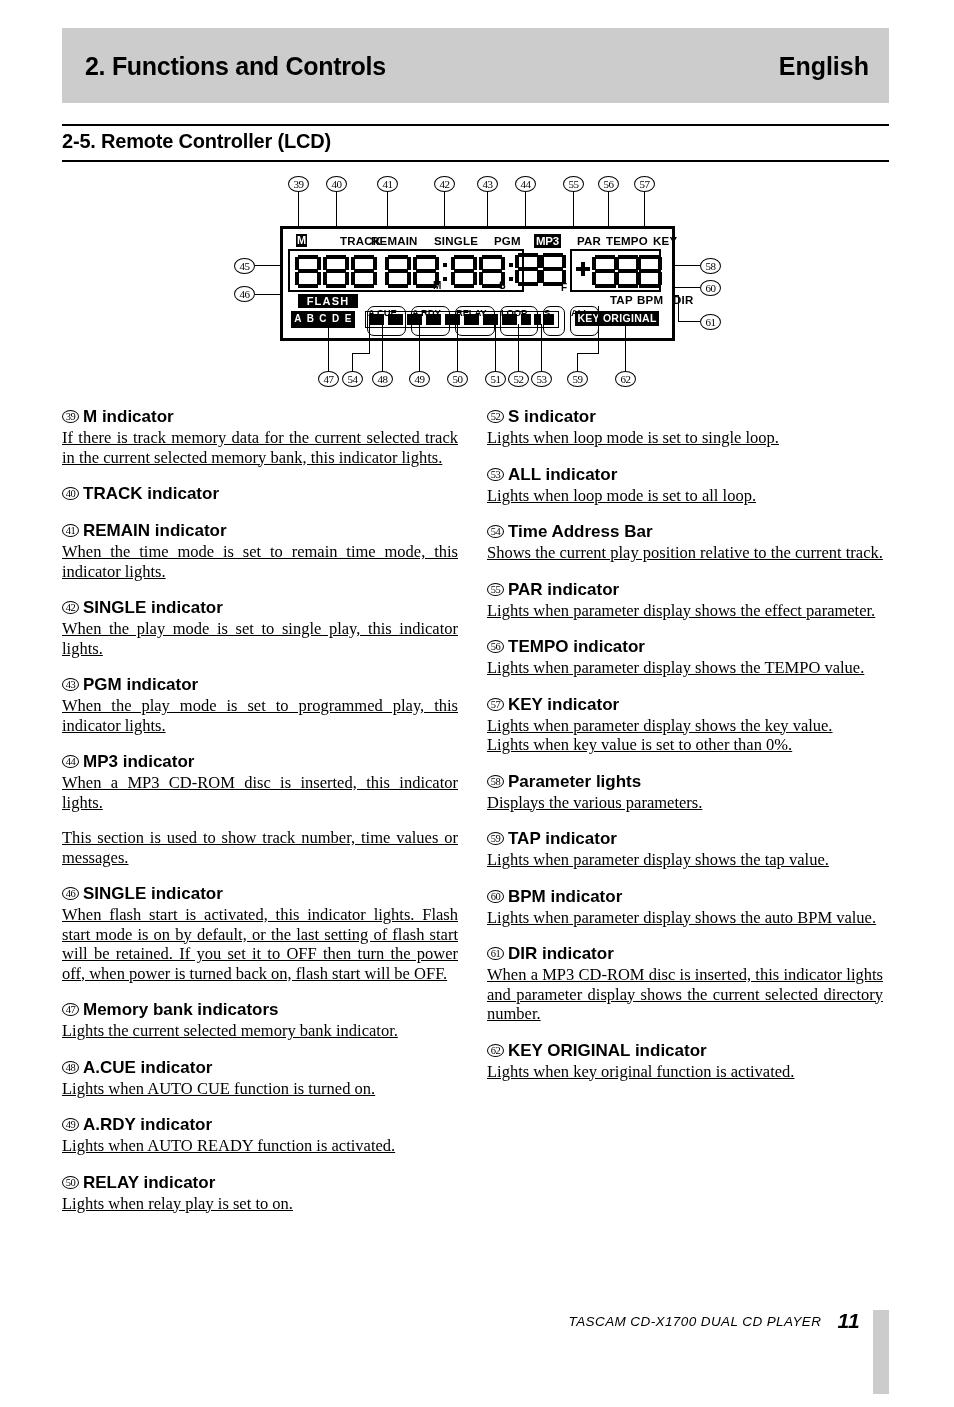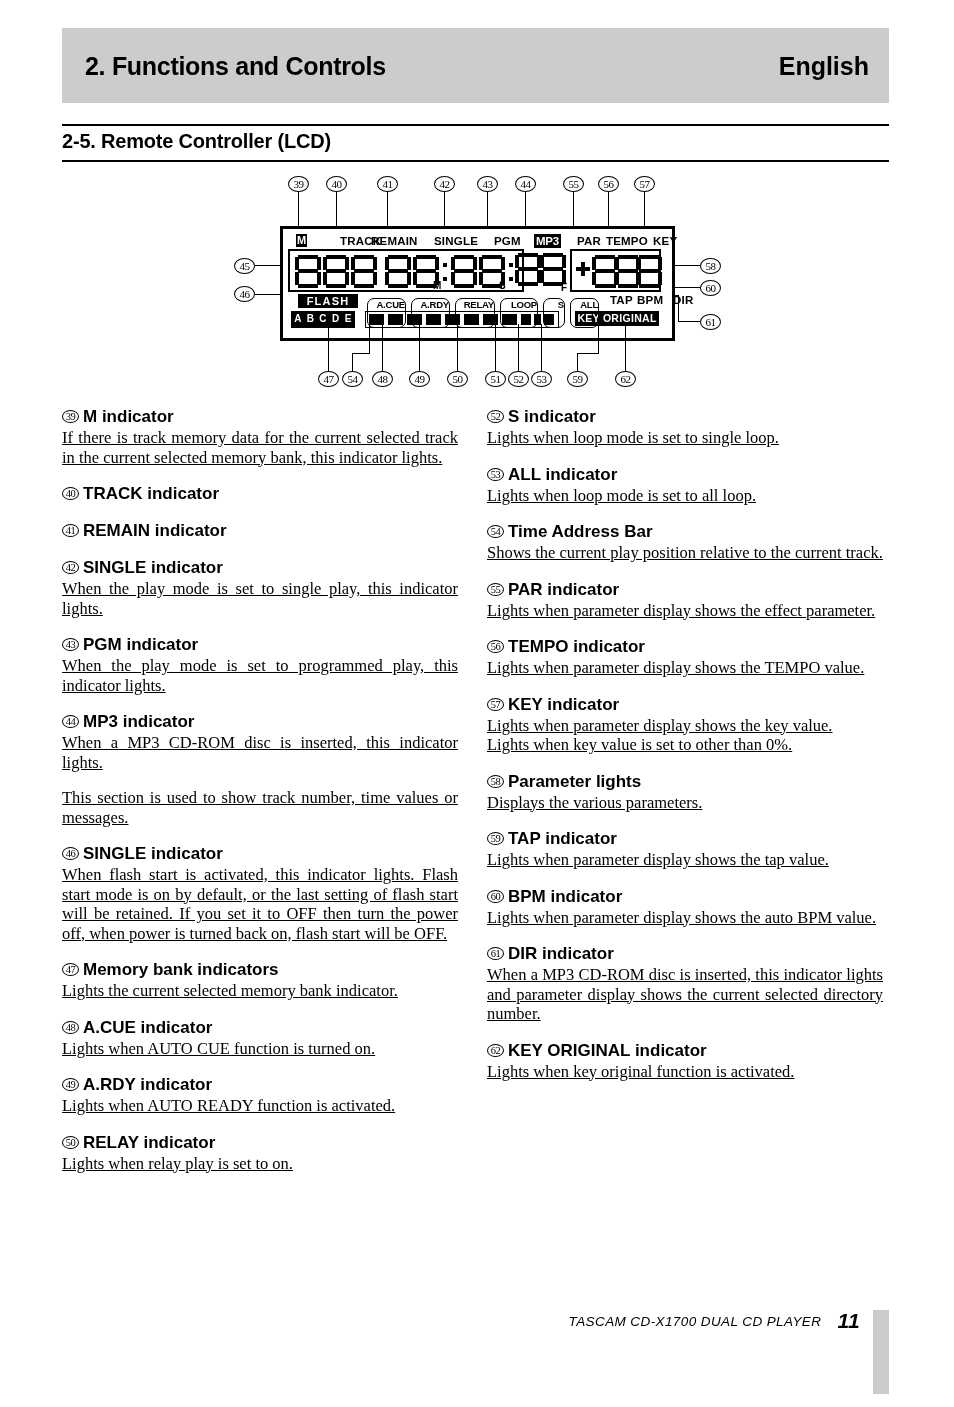--- a/index.html
+++ b/index.html
@@ -233,27 +233,27 @@
     height: 14px;
     background: #000;
     color: #fff;
     font-size: 11px;
     line-height: 14px;
     text-align: center;
     letter-spacing: 1.2px;
   }
   .pill {
     position: absolute;
-    top: 4px;
+    top: 12px;
     height: 30px;
     border: 1.6px solid #000;
     border-radius: 7px;
     box-sizing: border-box;
     line-height: 11px;
-    text-align: right;
+    text-align: left;
     font-size: 9.5px;
     letter-spacing: -0.2px;
     background: #fff;
   }
   .plain-ind {
     position: absolute;
     top: 0;
     height: 14px;
     line-height: 13px;
     font-size: 11.5px;
@@ -649,20 +649,21 @@
   <div class="entry">
     <div class="entry-head"><span class="num-circ">39</span><span>M indicator</span></div>
     <div class="entry-body">If there is track memory data for the current selected track in the current selected memory bank, this indicator lights.</div>
   </div>
   <div class="entry">
     <div class="entry-head"><span class="num-circ">40</span><span>TRACK indicator</span></div>
     <div class="entry-body"></div>
   </div>
   <div class="entry">
     <div class="entry-head"><span class="num-circ">41</span><span>REMAIN indicator</span></div>
+    <div class="entry-body">When the time mode is set to remain time mode, this indicator lights.</div>
   </div>
   <div class="entry">
     <div class="entry-head"><span class="num-circ">42</span><span>SINGLE indicator</span></div>
     <div class="entry-body">When the play mode is set to single play, this indicator lights.</div>
   </div>
   <div class="entry">
     <div class="entry-head"><span class="num-circ">43</span><span>PGM indicator</span></div>
     <div class="entry-body">When the play mode is set to programmed play, this indicator lights.</div>
   </div>
   <div class="entry">

